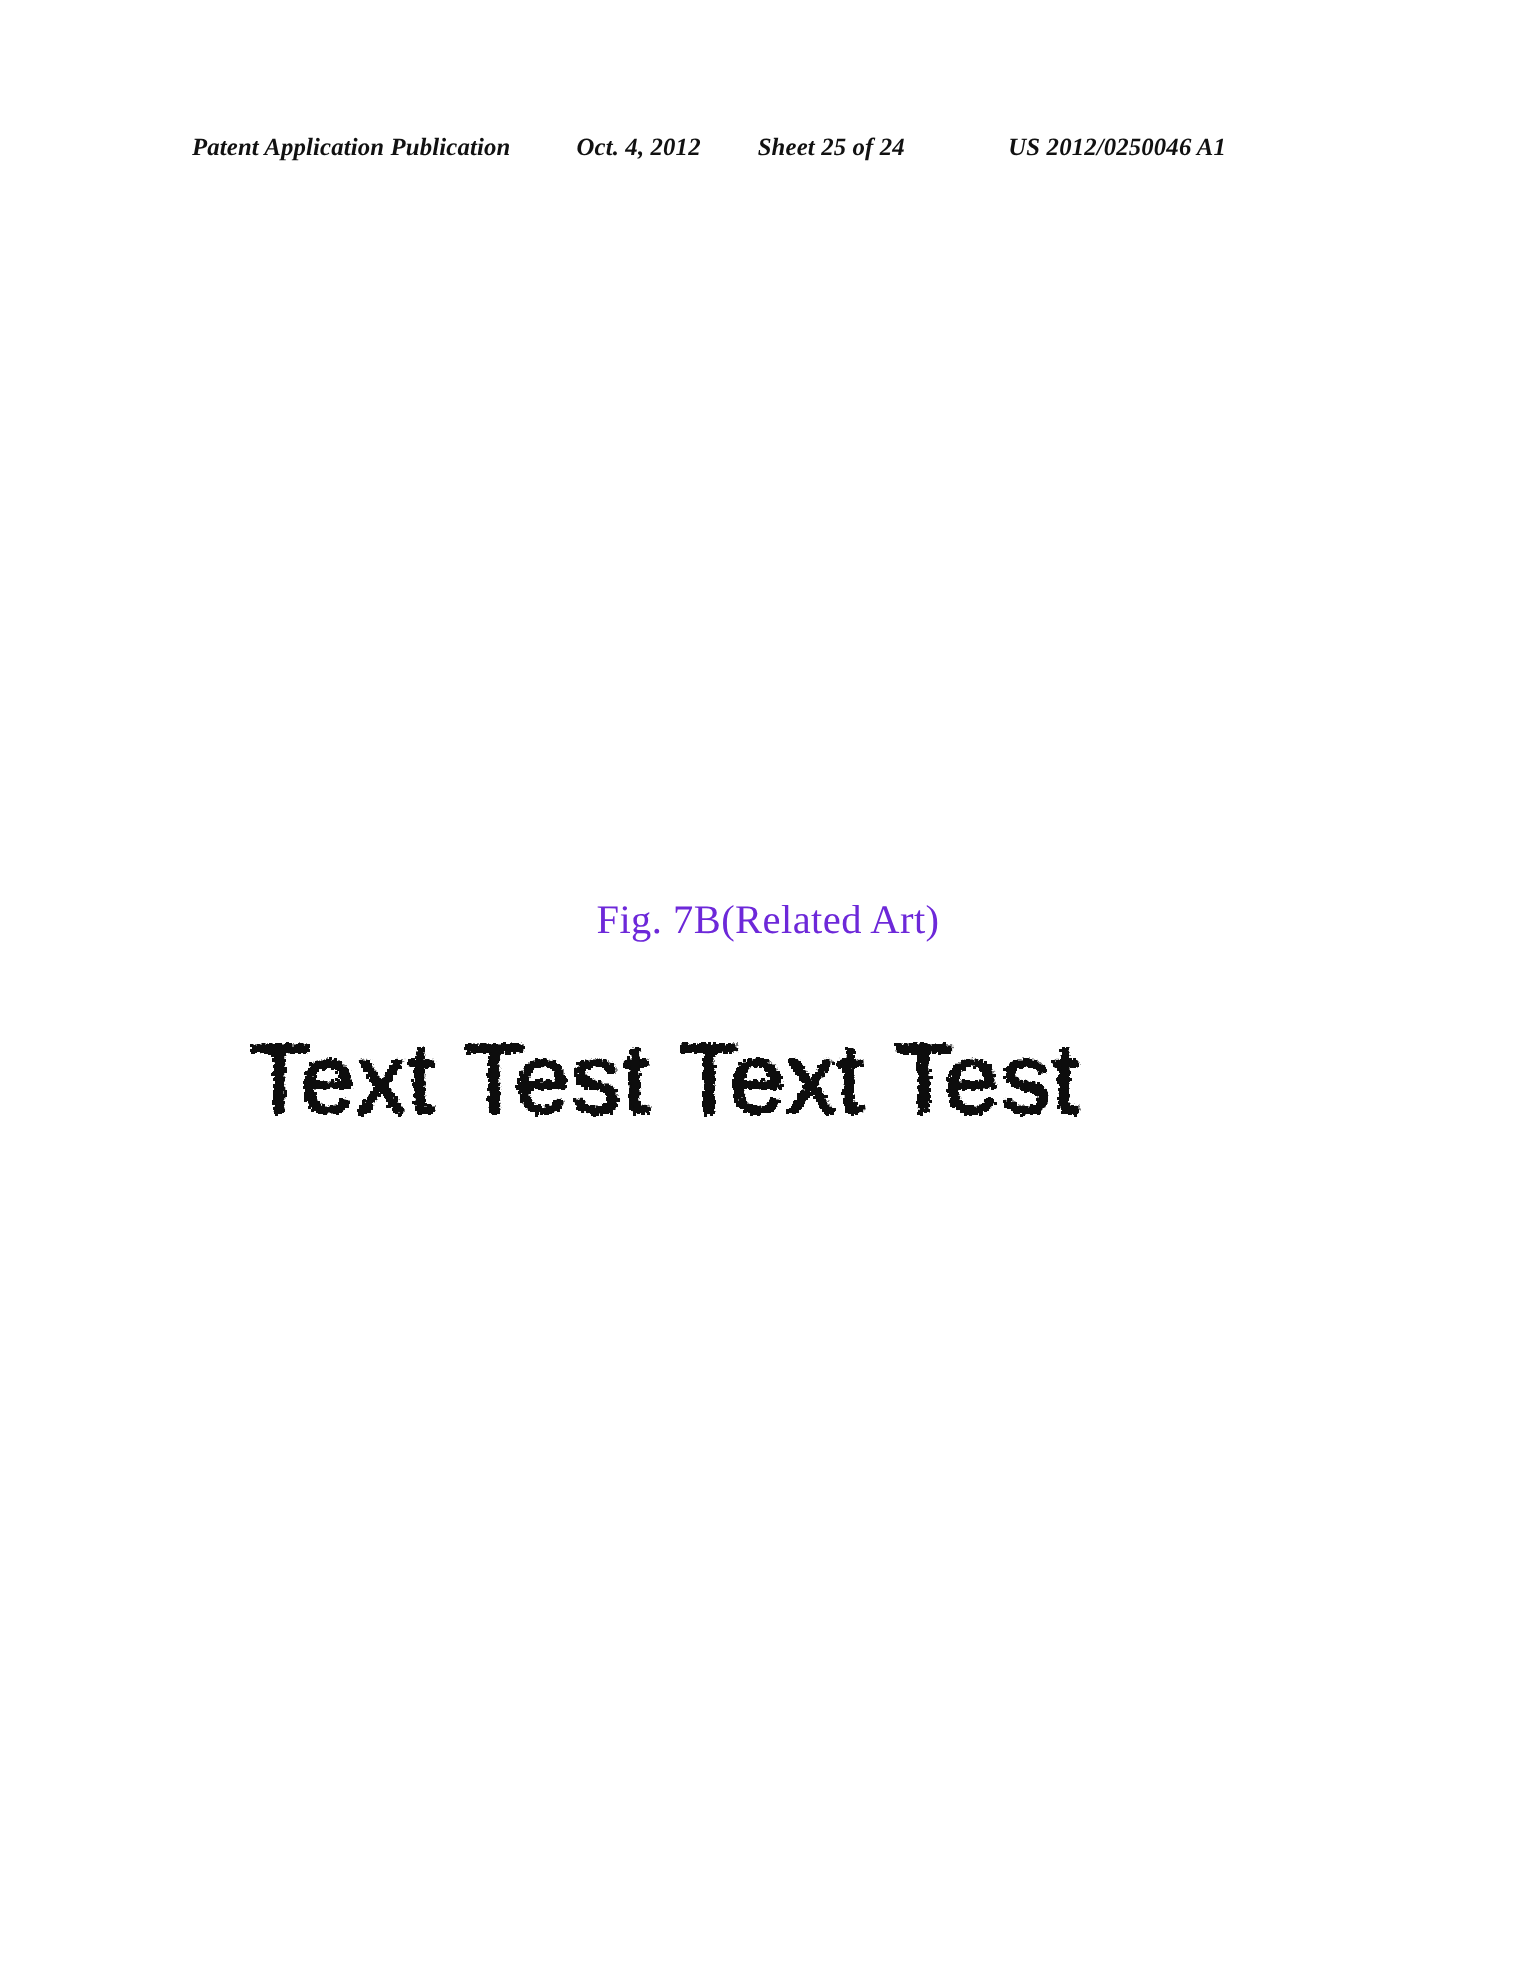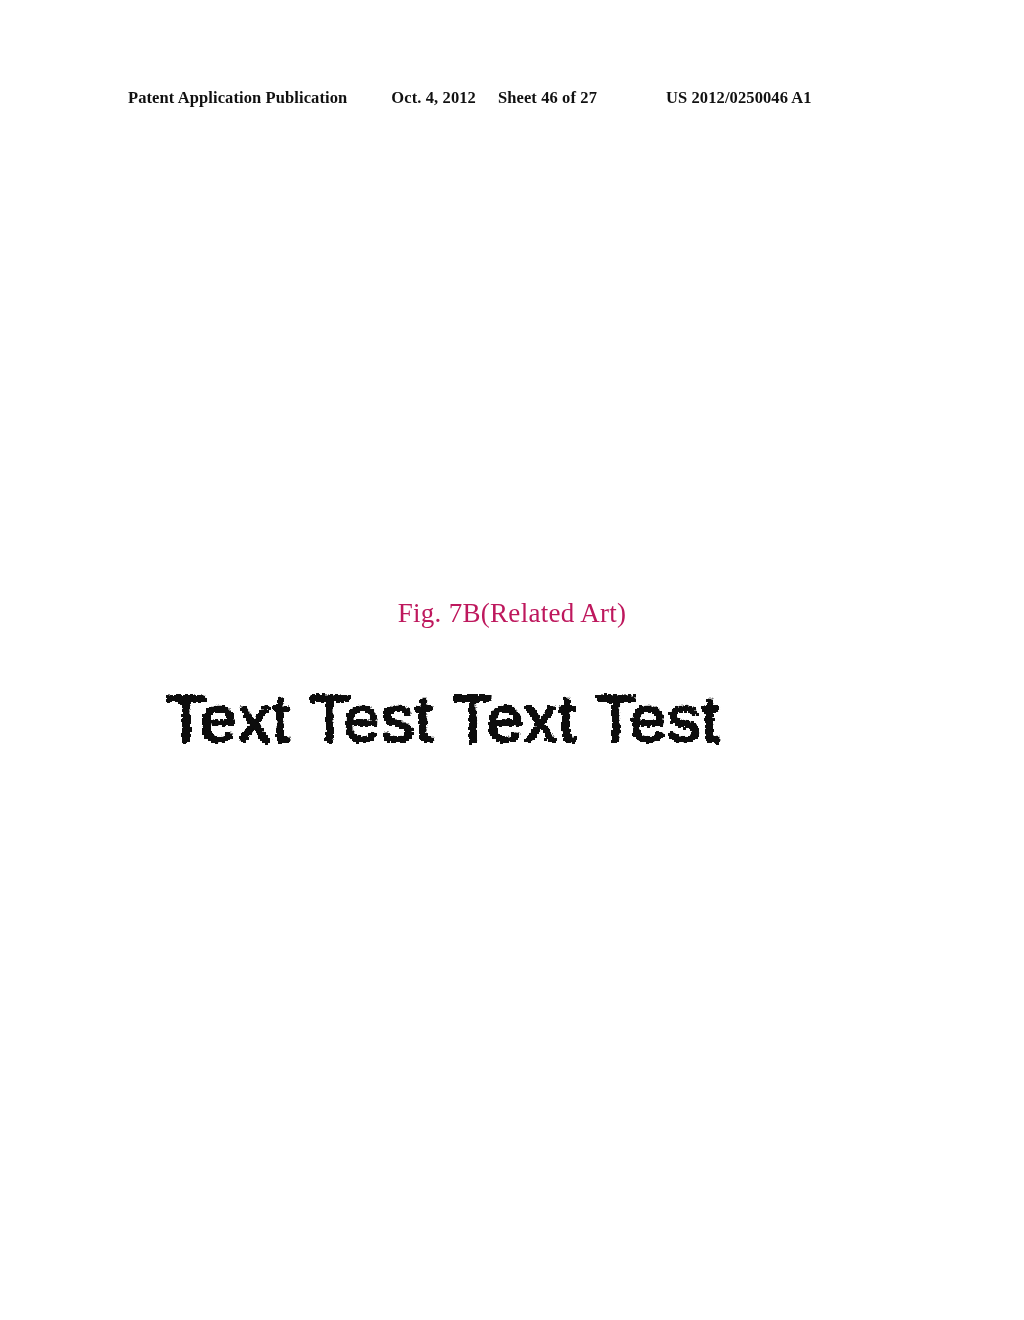--- a/index.html
+++ b/index.html
@@ -26,40 +26,41 @@
     display: flex;
     align-items: baseline;
     white-space: nowrap;
   }
   .page-header .hdr-item {
     font-family: "Liberation Serif", "DejaVu Serif", serif;
     font-weight: bold;
     font-size: 16.5px;
     letter-spacing: 0.1px;
     color: #111111;
+    font-style: italic;
   }
   .hdr-pub      { margin-right: 44px; }
-  .hdr-date     { margin-right: 22px; }
+  .hdr-date     { margin-right: 38px; }
   .hdr-sheet    { margin-right: 40px; }
   .hdr-docnum   { margin-right: 0; margin-left: 29px; }
 
   
   .figure-block {
     position: absolute;
     top: 598px;
     left: 0;
     width: 1024px;
   }
   .figure-caption {
     text-align: center;
     font-family: "Liberation Serif", "DejaVu Serif", serif;
     font-size: 27px;
     font-weight: normal;
     letter-spacing: 0.3px;
-    color: #be185d;
+    color: #6d28d9;
   }
 
   
   .sample-wrap {
     position: absolute;
     top: 660px;
     left: 0;
     width: 1024px;
     height: 120px;
   }
@@ -80,21 +81,21 @@
     letter-spacing: 1px;
     fill: #0d0d0d;
   }
 </style>
 </head>
 <body>
 
 <div class="page-header">
   <span class="hdr-item hdr-pub">Patent Application Publication</span>
   <span class="hdr-item hdr-date">Oct. 4, 2012</span>
-  <span class="hdr-item hdr-sheet">Sheet 46 of 27</span>
+  <span class="hdr-item hdr-sheet">Sheet 25 of 24</span>
   <span class="hdr-item hdr-docnum">US 2012/0250046 A1</span>
 </div>
 
 <div class="figure-block">
   <div class="figure-caption">Fig. 7B(Related Art)</div>
 </div>
 
 <div class="sample-wrap">
 
   <div class="degraded-text">

